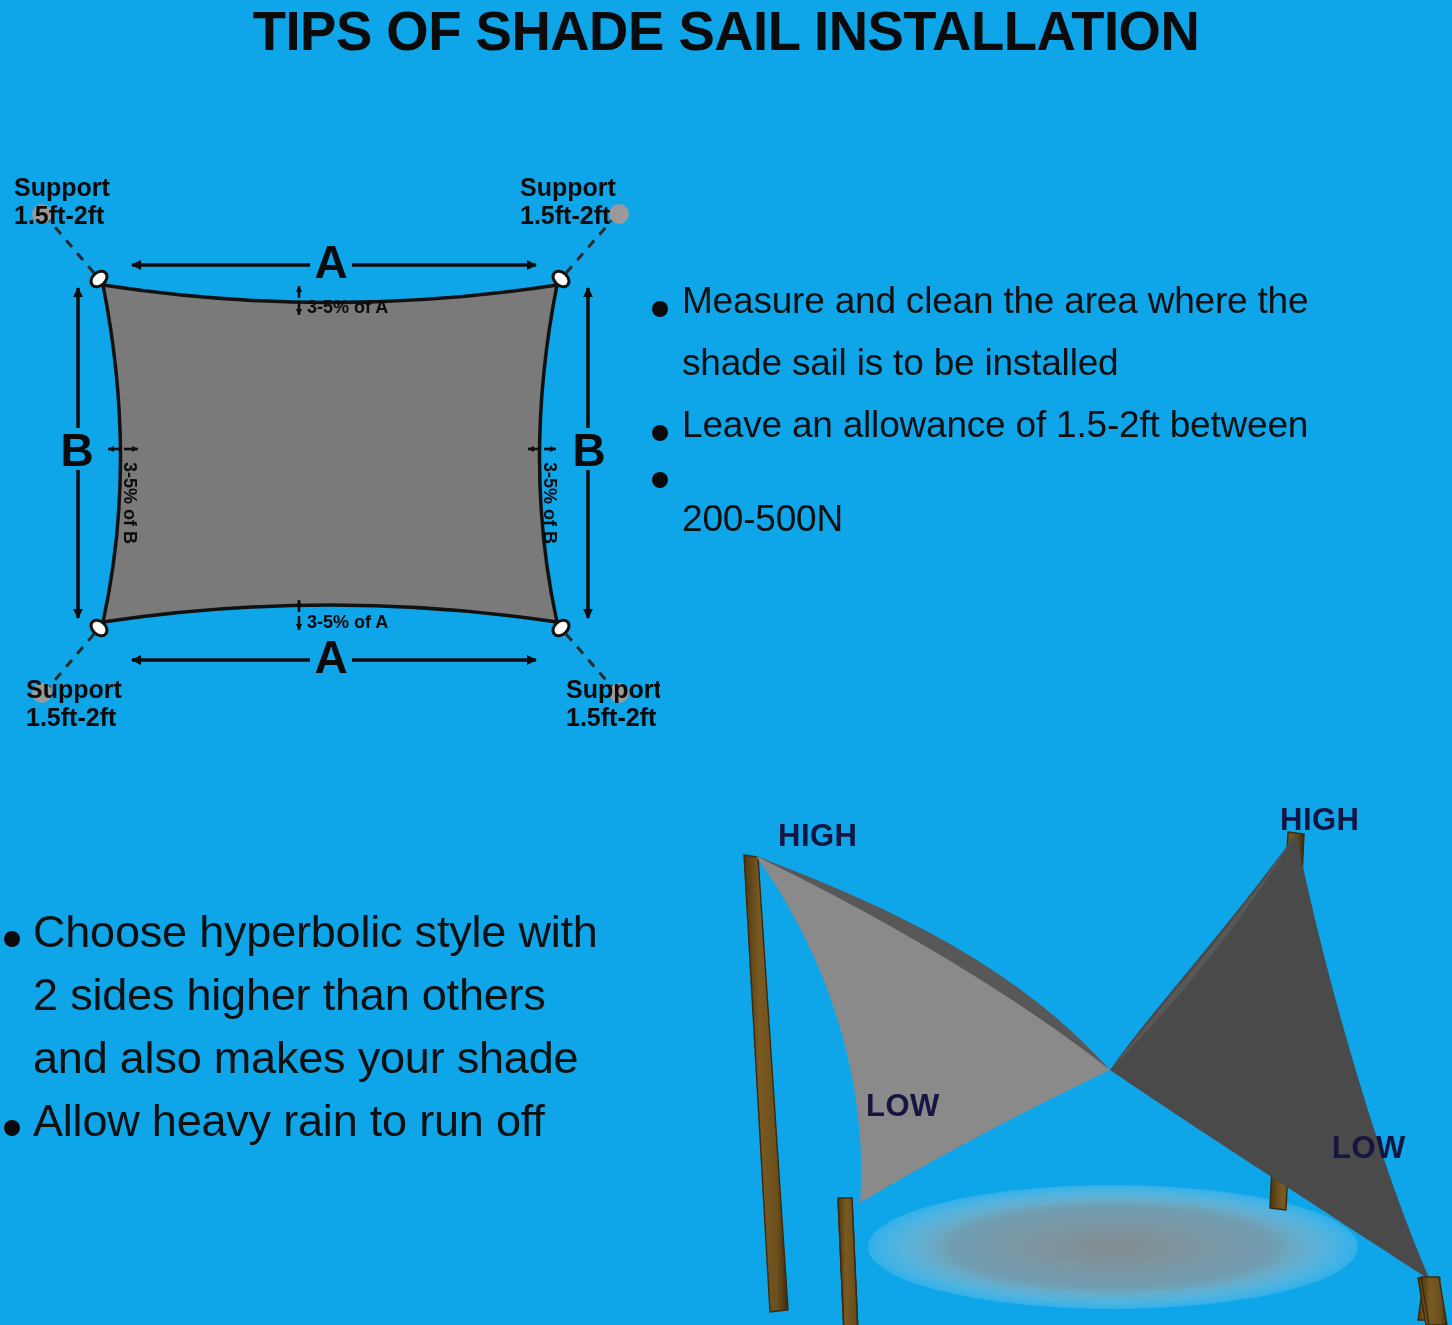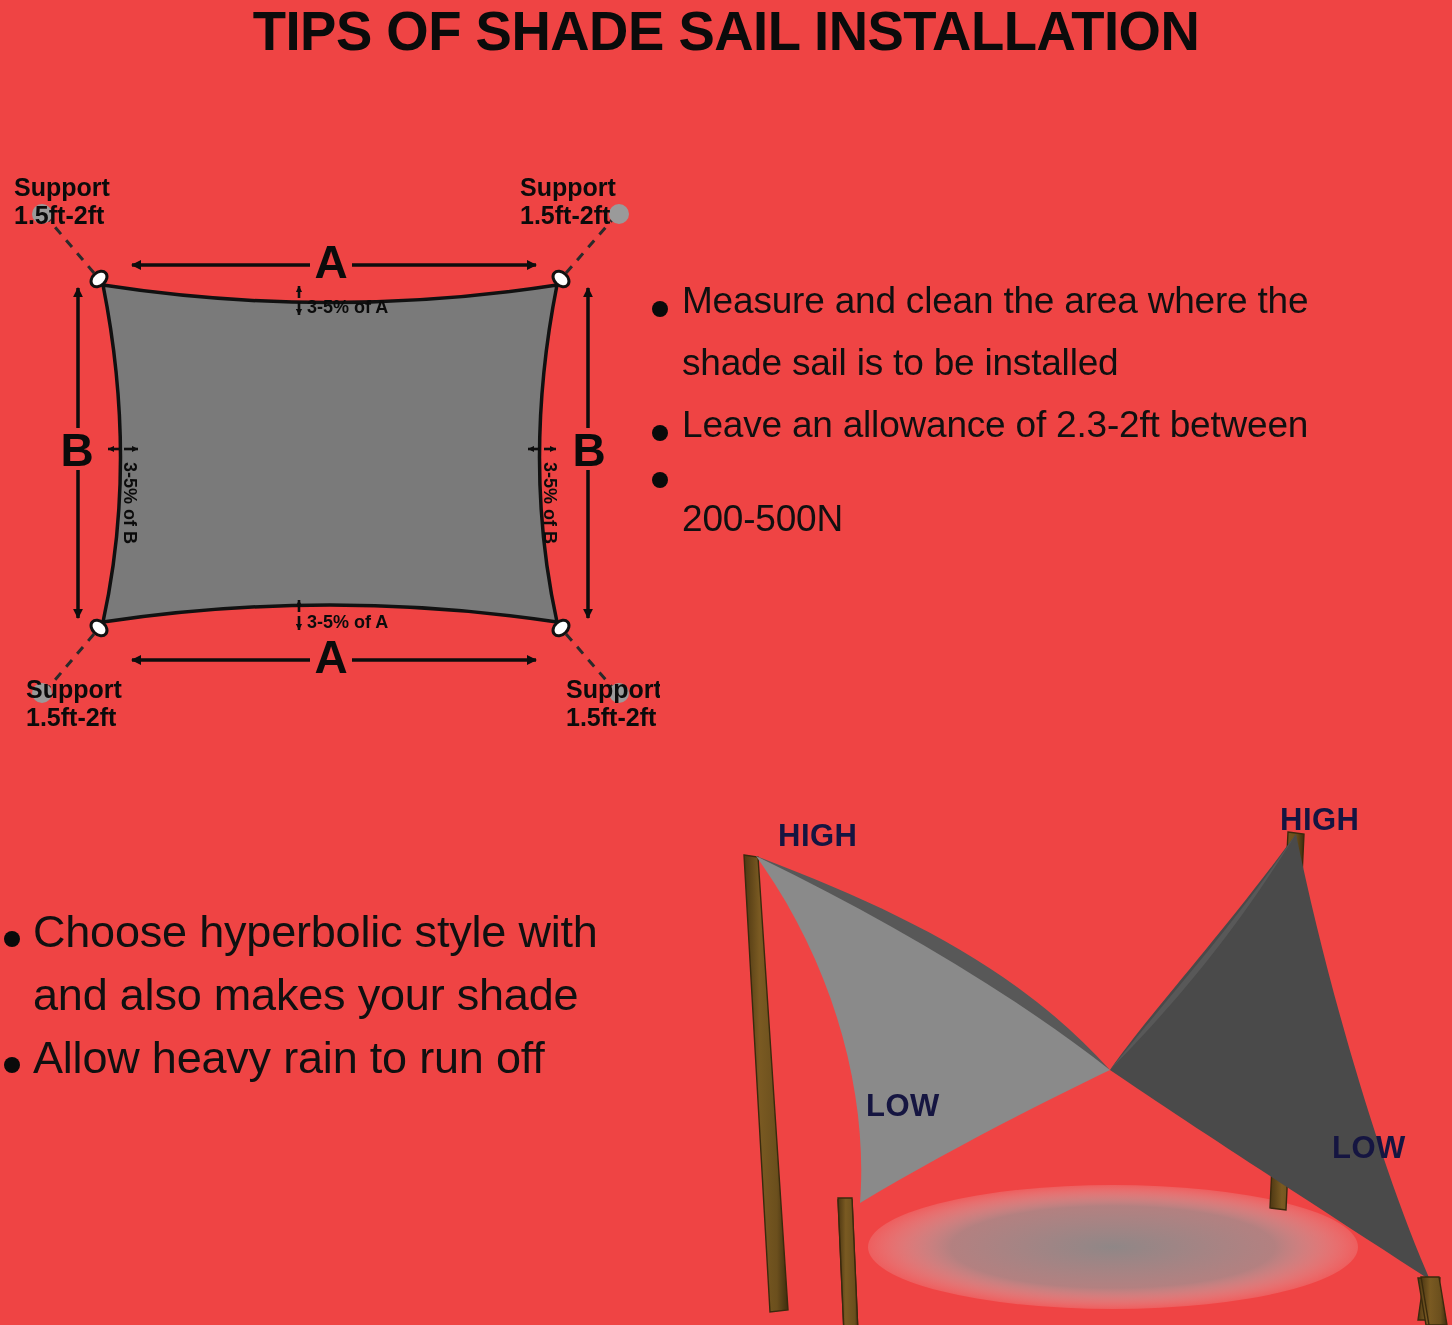--- a/index.html
+++ b/index.html
@@ -7,21 +7,21 @@
     padding: 0;
     background: #ffffff;
   }
   body {
     font-family: "DejaVu Sans", sans-serif;
   }
   #page {
     position: relative;
     width: 1452px;
     height: 1325px;
-    background: #ef4444;
+    background: #0ea5e9;
     overflow: hidden;
   }
 
   
   #title {
     position: absolute;
     left: 0;
     top: 0;
     width: 1452px;
     height: 62px;
@@ -234,37 +234,41 @@
       <span class="bullet-dot"></span>
       <span class="bullet-text">Measure and clean the area where the</span>
     </div>
     <div class="bullet-row">
       <span class="bullet-dot spacer"></span>
       <span class="bullet-text">shade sail is to be installed</span>
     </div>
 
     <div class="bullet-row">
       <span class="bullet-dot"></span>
-      <span class="bullet-text">Leave an allowance of 2.3-2ft between</span>
+      <span class="bullet-text">Leave an allowance of 1.5-2ft between</span>
     </div>
 
     <div class="bullet-row">
       <span class="bullet-dot"></span>
     </div>
     <div class="bullet-row">
       <span class="bullet-dot spacer"></span>
       <span class="bullet-text">200-500N</span>
     </div>
   </div>
 
   <div id="bottom-bullets">
 
     <div class="bullet-row">
       <span class="bullet-dot"></span>
       <span class="bullet-text">Choose hyperbolic style with</span>
+    </div>
+    <div class="bullet-row">
+      <span class="bullet-dot spacer"></span>
+      <span class="bullet-text">2 sides higher than others</span>
     </div>
 
     <div class="bullet-row">
       <span class="bullet-dot spacer"></span>
       <span class="bullet-text">and also makes your shade</span>
     </div>
     <div class="bullet-row">
       <span class="bullet-dot"></span>
       <span class="bullet-text">Allow heavy rain to run off</span>
     </div>

